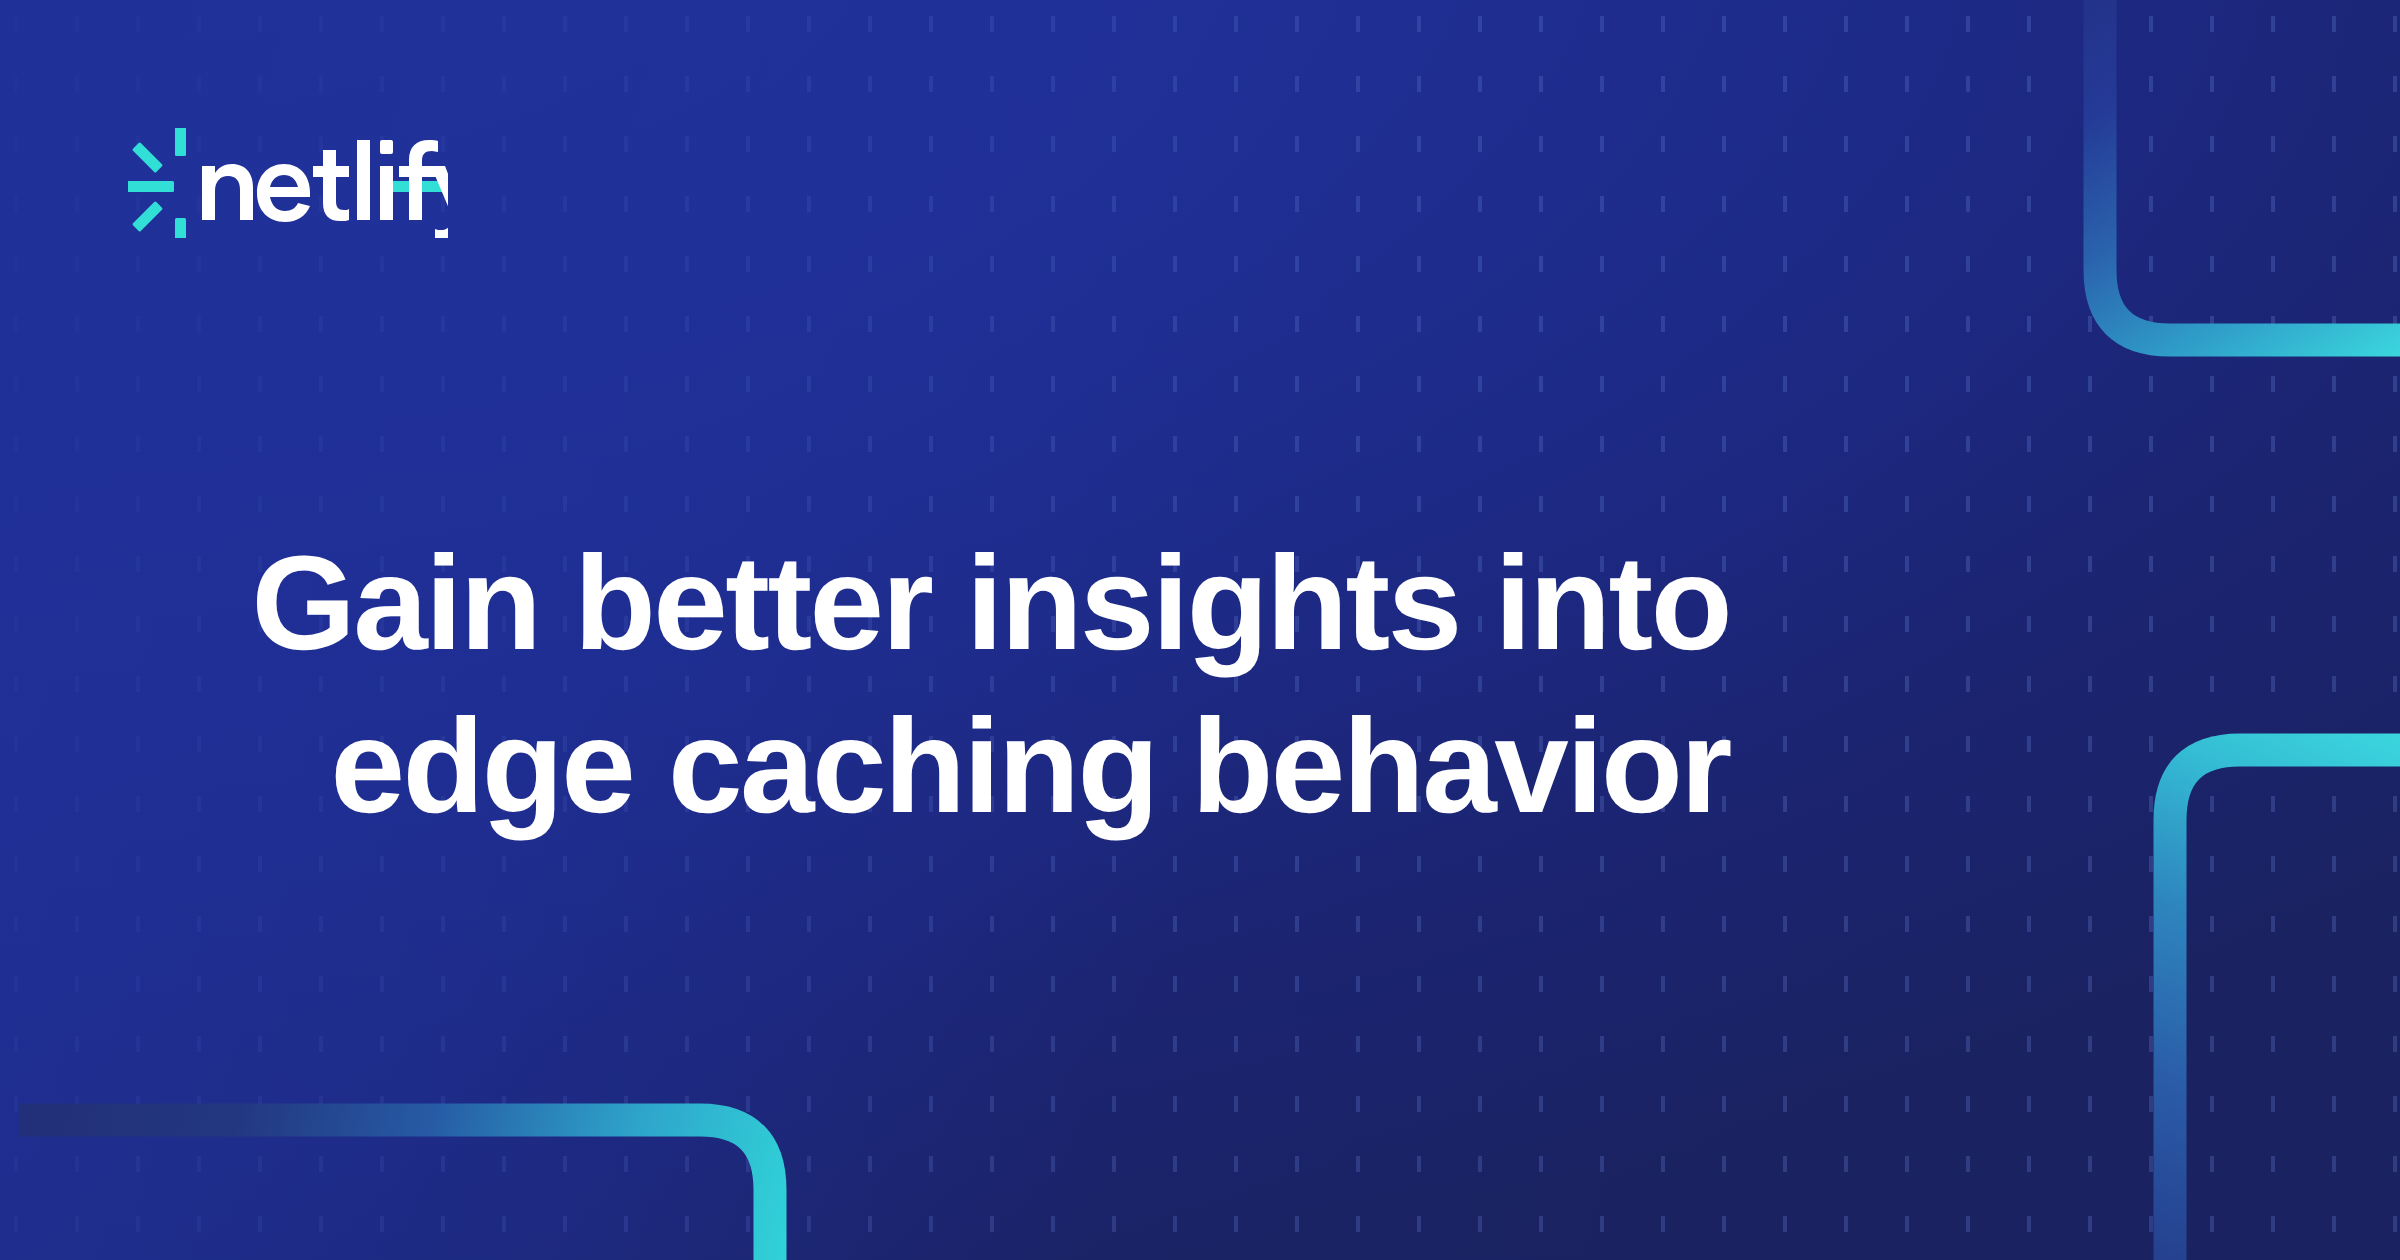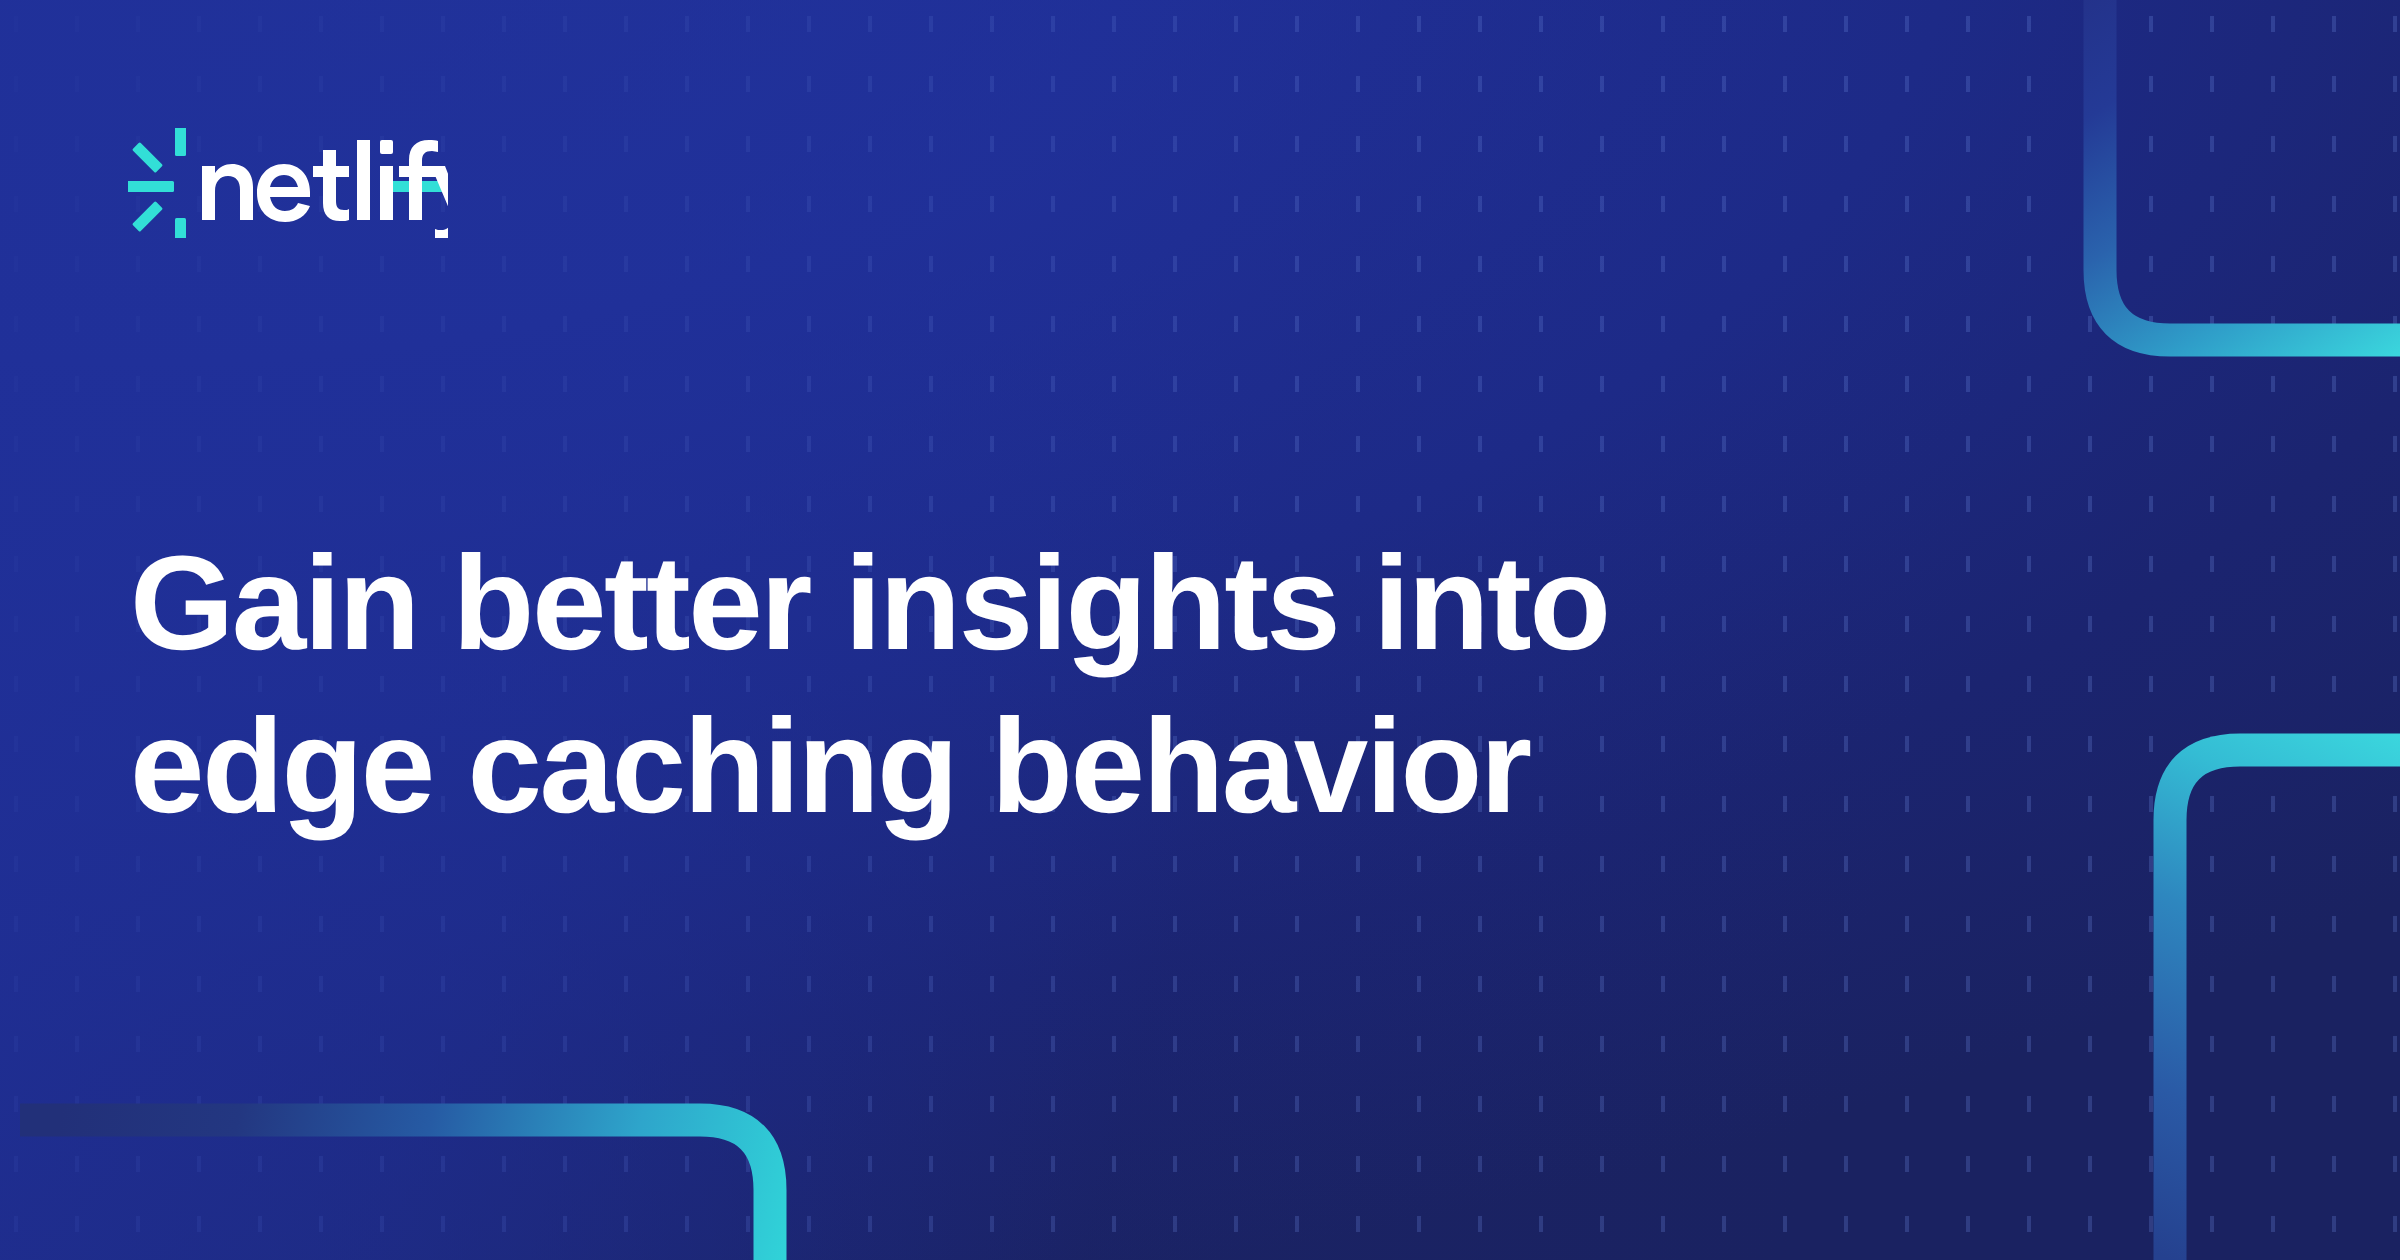--- a/index.html
+++ b/index.html
@@ -10,20 +10,21 @@
   body {
     font-family: "Liberation Sans", sans-serif;
   }
 
   #slide {
     position: relative;
     width: 2400px;
     height: 1260px;
     overflow: hidden;
     background: #7f1d1d;
+    text-align: right;
   }
 
   
   .bg-gradient {
     position: absolute;
     inset: 0;
     background:
       radial-gradient(130% 115% at 6% -8%, #21379f 0%, #203099 32%, #1d2a87 58%, #1b2470 80%, #1a2261 100%);
   }
 

